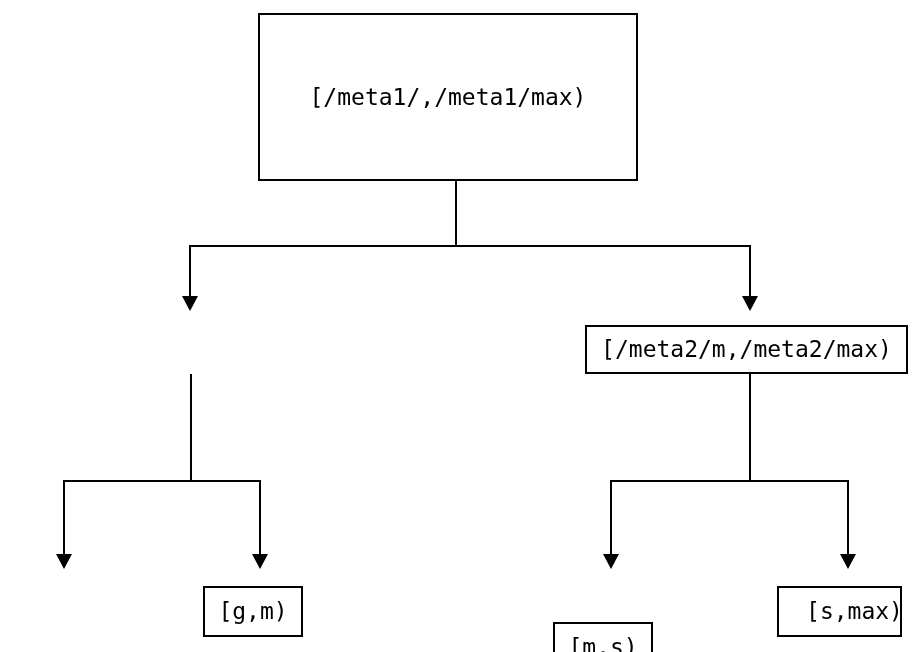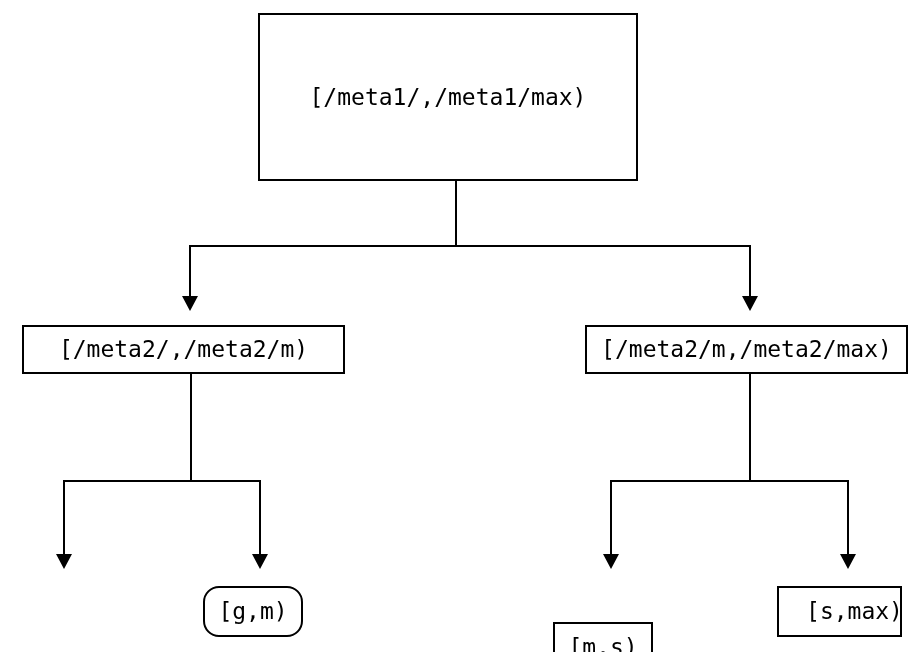--- a/index.html
+++ b/index.html
@@ -45,21 +45,21 @@
     align-items: center;
     justify-content: center;
     font-size: 23px;
     line-height: 1;
     white-space: nowrap;
   }
   .node-root      { left: 258px; top: 13px;  width: 380px; height: 168px; }
   .node-mid-left  { left: 22px;  top: 325px; width: 323px; height: 49px; }
   .node-mid-right { left: 585px; top: 325px; width: 323px; height: 49px; }
   .node-leaf-ag   { left: 8px;   top: 586px; width: 100px; height: 51px; }
-  .node-leaf-gm   { left: 203px; top: 586px; width: 100px; height: 51px; border-radius: 16px; }
+  .node-leaf-gm   { left: 203px; top: 586px; width: 100px; height: 51px; }
   .node-leaf-ms   { left: 553px; top: 586px; width: 100px; height: 51px; margin-top: 36px; }
   .node-leaf-smax { left: 777px; top: 586px; width: 125px; height: 51px; padding-left: 30px; }
 </style>
 </head>
 <body>
 
 <div class="canvas">
 
   <svg class="edges" viewBox="0 0 912 652" aria-hidden="true">
 
@@ -82,23 +82,20 @@
       <path d="M611 555 V481 H848 V555"></path>
       <polygon points="603,554 619,554 611,569"></polygon>
       <polygon points="840,554 856,554 848,569"></polygon>
     </g>
   </svg>
 
   <div class="node node-root">
     <span>[/meta1/,/meta1/max)</span>
   </div>
 
-  <div class="node node-mid-left">
-    <span>[/meta2/,/meta2/m)</span>
-  </div>
 
   <div class="node node-mid-right">
     <span>[/meta2/m,/meta2/max)</span>
   </div>
 
 
   <div class="node node-leaf-gm">
     <span>[g,m)</span>
   </div>
 

